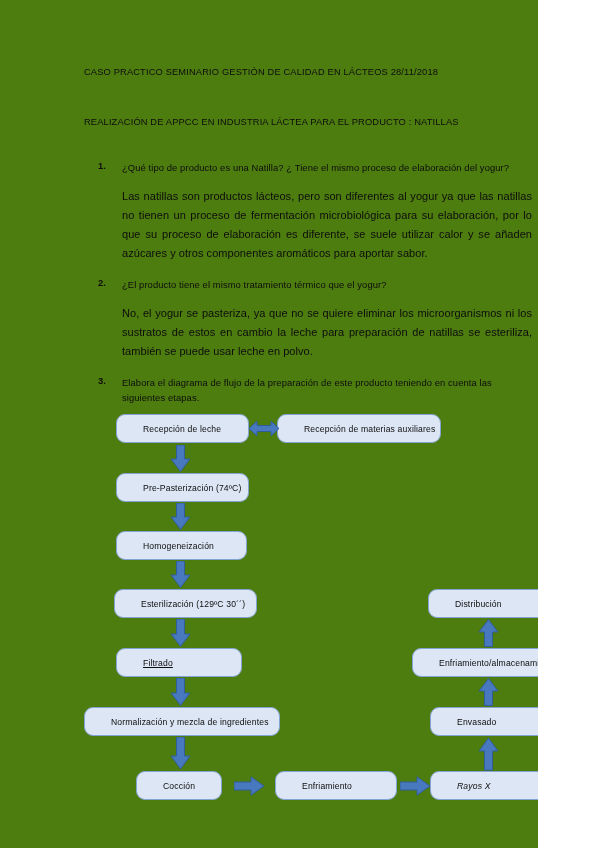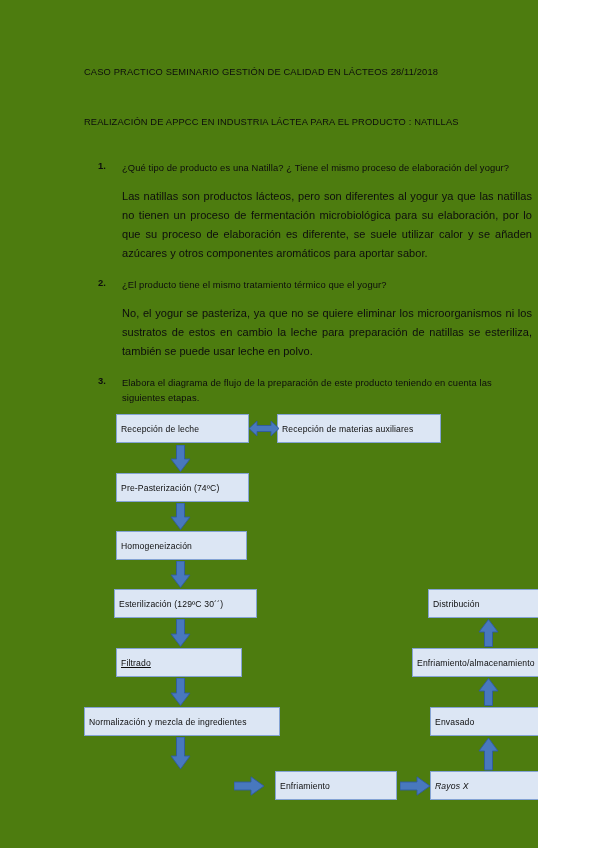--- a/index.html
+++ b/index.html
@@ -84,27 +84,27 @@
     left: 0;
     top: 0;
     width: 599px;
     height: 848px;
   }
   .node {
     position: absolute;
     box-sizing: border-box;
     background: #dce6f4;
     border: 1px solid #84a3d4;
-    border-radius: 0;
+    border-radius: 9px;
     font-size: 8.6px;
     letter-spacing: 0.15px;
     color: #0d0d0d;
     display: flex;
     align-items: center;
-    padding-left: 4px;
+    padding-left: 26px;
     white-space: nowrap;
     overflow: hidden;
   }
   .arrow {
     position: absolute;
   }
   .arrow svg { display: block; }
 </style>
 </head>
 <body>
@@ -145,20 +145,21 @@
     <div class="node" style="left:116px; top:473px; width:133px; height:29px;text-align:center;">Pre-Pasterización (74ºC)</div>
 
     <div class="node" style="left:116px; top:531px; width:131px; height:29px;">Homogeneización</div>
 
     <div class="node" style="left:114px; top:589px; width:143px; height:29px;">Esterilización (129ºC 30´´)</div>
 
     <div class="node" style="left:116px; top:648px; width:126px; height:29px;text-decoration:underline;">Filtrado</div>
 
     <div class="node" style="left:84px; top:707px; width:196px; height:29px;">Normalización y mezcla de ingredientes</div>
 
+    <div class="node" style="left:136px; top:771px; width:86px; height:29px;">Cocción</div>
 
     <div class="node" style="left:275px; top:771px; width:122px; height:29px;">Enfriamiento</div>
 
     <div class="node" style="left:430px; top:771px; width:122px; height:29px;font-style:italic;">Rayos X</div>
 
     <div class="node" style="left:430px; top:707px; width:122px; height:29px;">Envasado</div>
 
     <div class="node" style="left:412px; top:648px; width:152px; height:29px;">Enfriamiento/almacenamiento</div>
 
     <div class="node" style="left:428px; top:589px; width:122px; height:29px;">Distribución</div>

